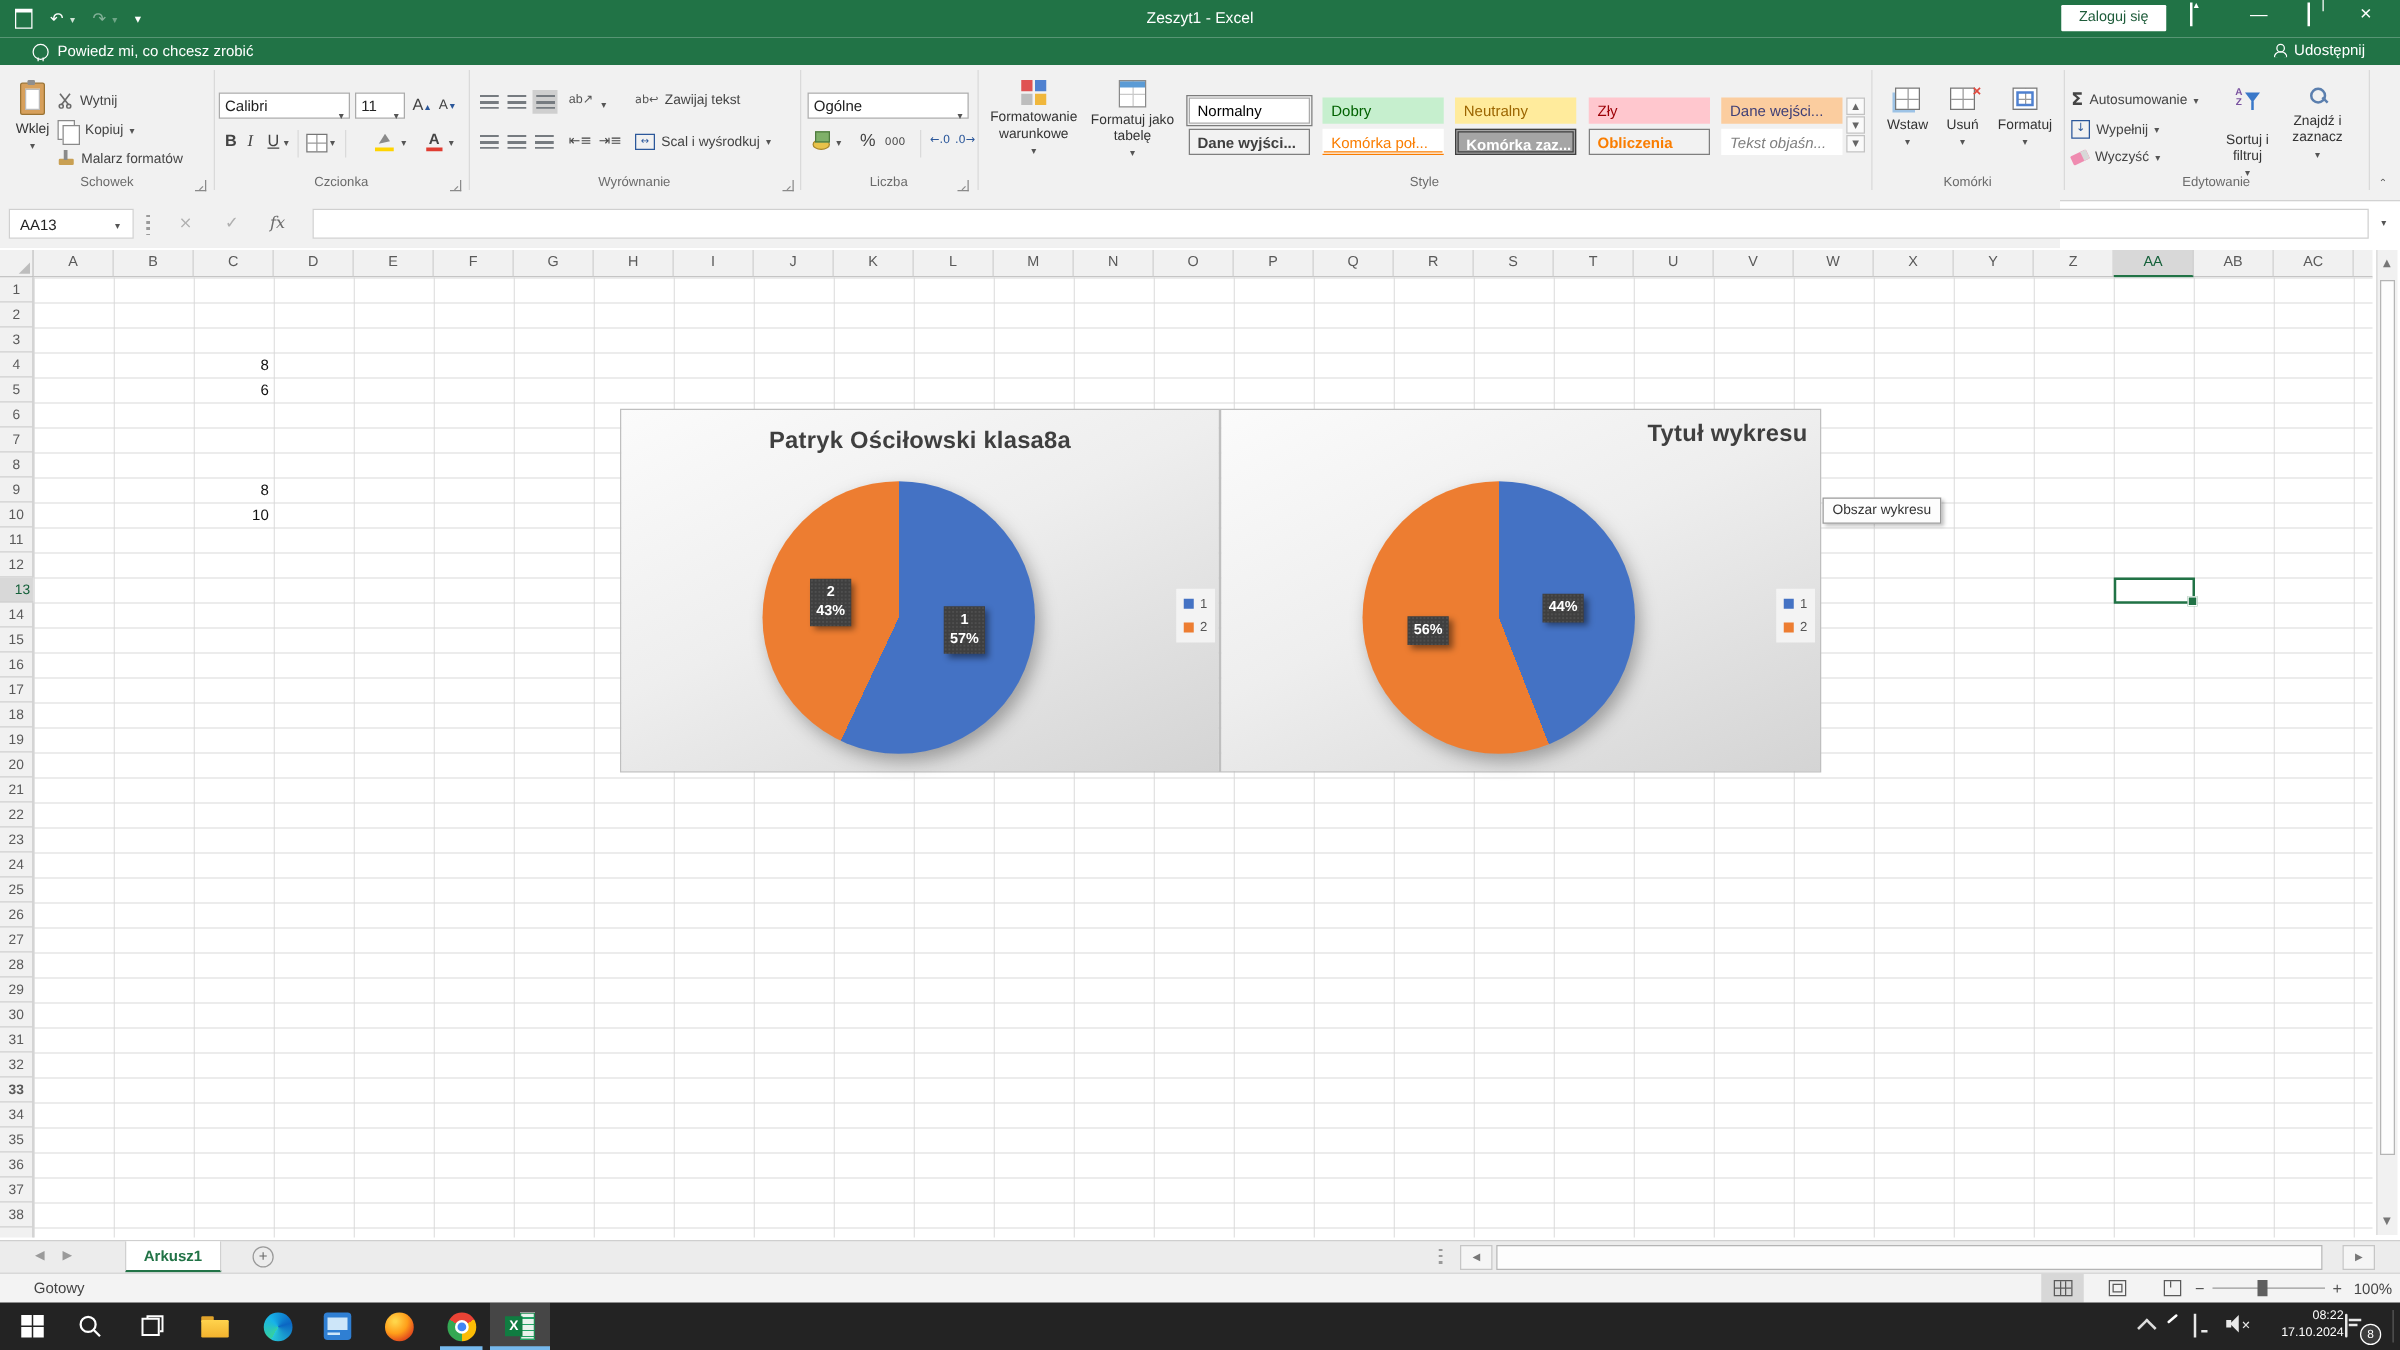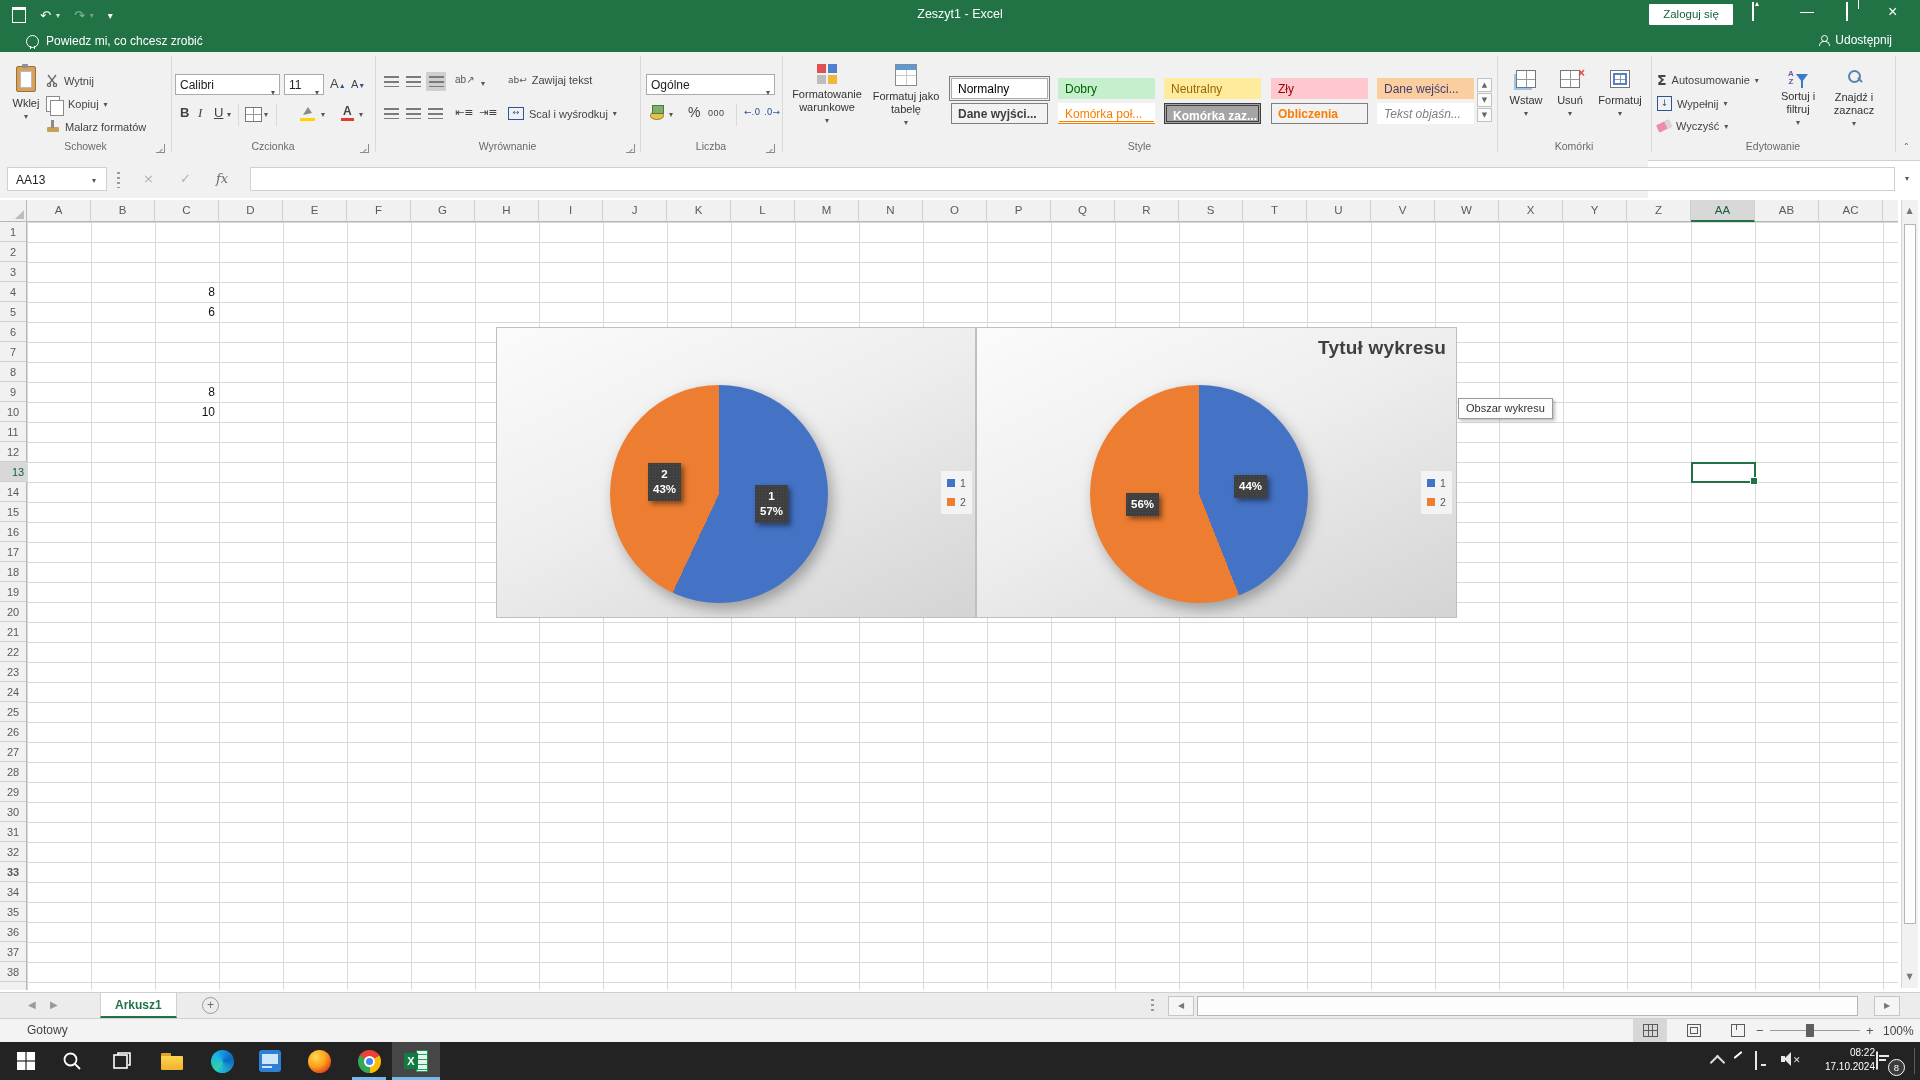--- a/index.html
+++ b/index.html
@@ -397,21 +397,21 @@
     <div class="abs rbtn" style="left:1657px;top:68px">
       <span class="eraser"></span>
       <span class="mini">Wyczyść</span>
       <span class="dd">▾</span>
     </div>
     <div class="abs bigbtn" style="left:1772px;top:18px;width:52px">
       <span style="display:flex;gap:2px;align-items:center">
         <span class="az">A<br>Z</span>
           <span class="funnel"></span>
       </span>
-      <span class="twoline" style="margin-top:4px;width:52px">Sortuj i filtruj</span>
+      <span class="twoline" style="margin-top:20px;width:52px">Sortuj i filtruj</span>
       <span class="dd">▾</span>
     </div>
     <div class="abs bigbtn" style="left:1826px;top:18px;width:56px">
       <span class="mag"></span>
       <span class="twoline" style="margin-top:8px;width:56px">Znajdź i zaznacz</span>
       <span class="dd">▾</span>
     </div>
     <div class="abs glabel" style="left:1651px;width:244px">Edytowanie</div>
     <span class="abs dd" style="left:1903px;top:90px">⌃</span>
   </div>
@@ -505,20 +505,21 @@
         <div class="abs cellval" style="left: 155px; top: 84px;">8</div>
         <div class="abs cellval" style="left: 155px; top: 104px;">6</div>
         <div class="abs cellval" style="left: 155px; top: 184px;">8</div>
         <div class="abs cellval" style="left: 155px; top: 204px;">10</div>
       </div>
     <div class="abs selbox" id="selection" style="left: 1691px; top: 264px; width: 65px; height: 21px;">
       <span class="abs selhandle" style="right:-4px;bottom:-4px"></span>
     </div>
 
     <div class="abs chart" id="chart1" style="left:496px;top:129px;width:480px;height:291px">
+        <div class="chart-title" style="left: 0px; right: 0px; top: 14px; text-align: center;">Patryk Ościłowski klasa8a</div>
         <div class="pie" style="left: 113px; top: 57px; background: conic-gradient(rgb(68, 114, 196) 0%, rgb(68, 114, 196) 57%, rgb(237, 125, 49) 57%, rgb(237, 125, 49) 100%);"></div>
         <div class="plabel" style="left: 258px; top: 157px;">1
 57%</div>
         <div class="plabel" style="left: 151px; top: 135px;">2
 43%</div>
         <div class="legend" style="left: 444px; top: 143px;">
           <div class="lg-item">
             <div class="lg-sq" style="background: rgb(68, 114, 196);"></div>
             <span>1</span>
           </div>

